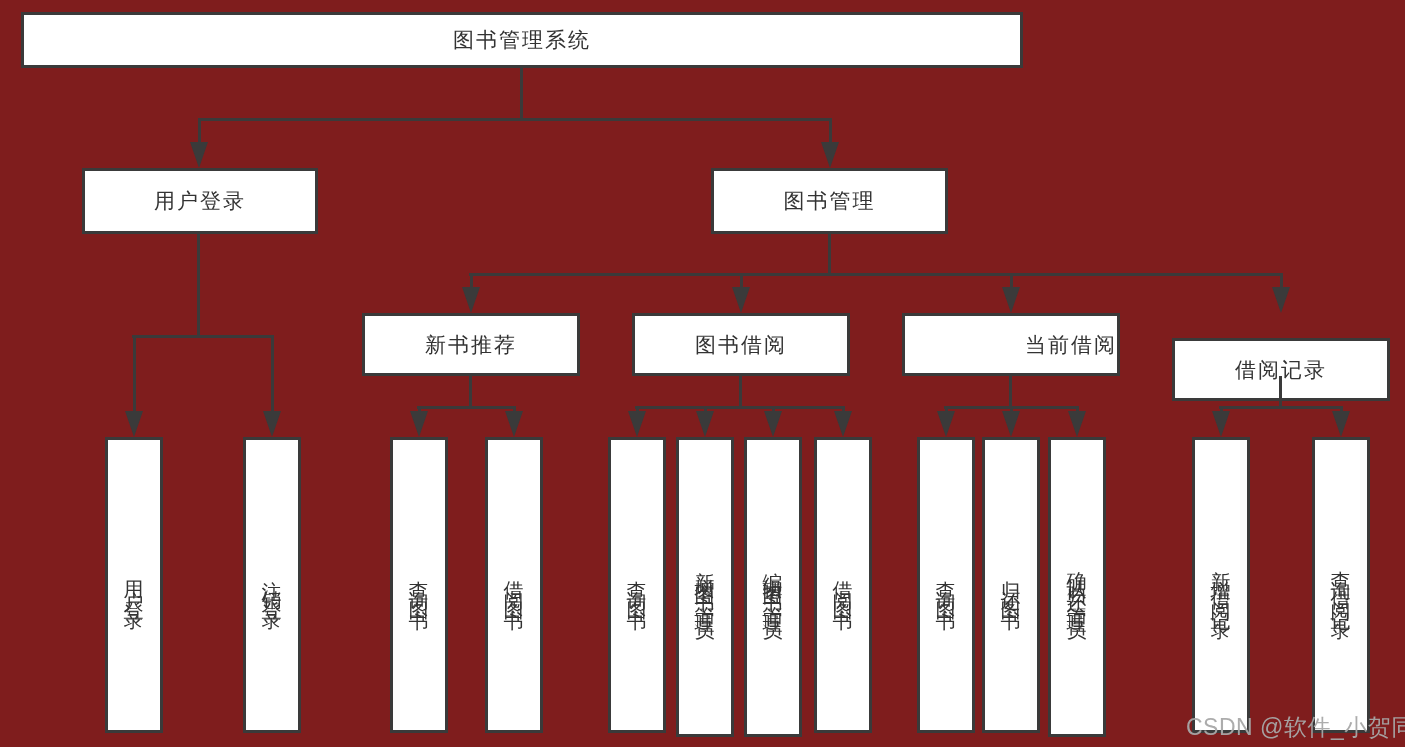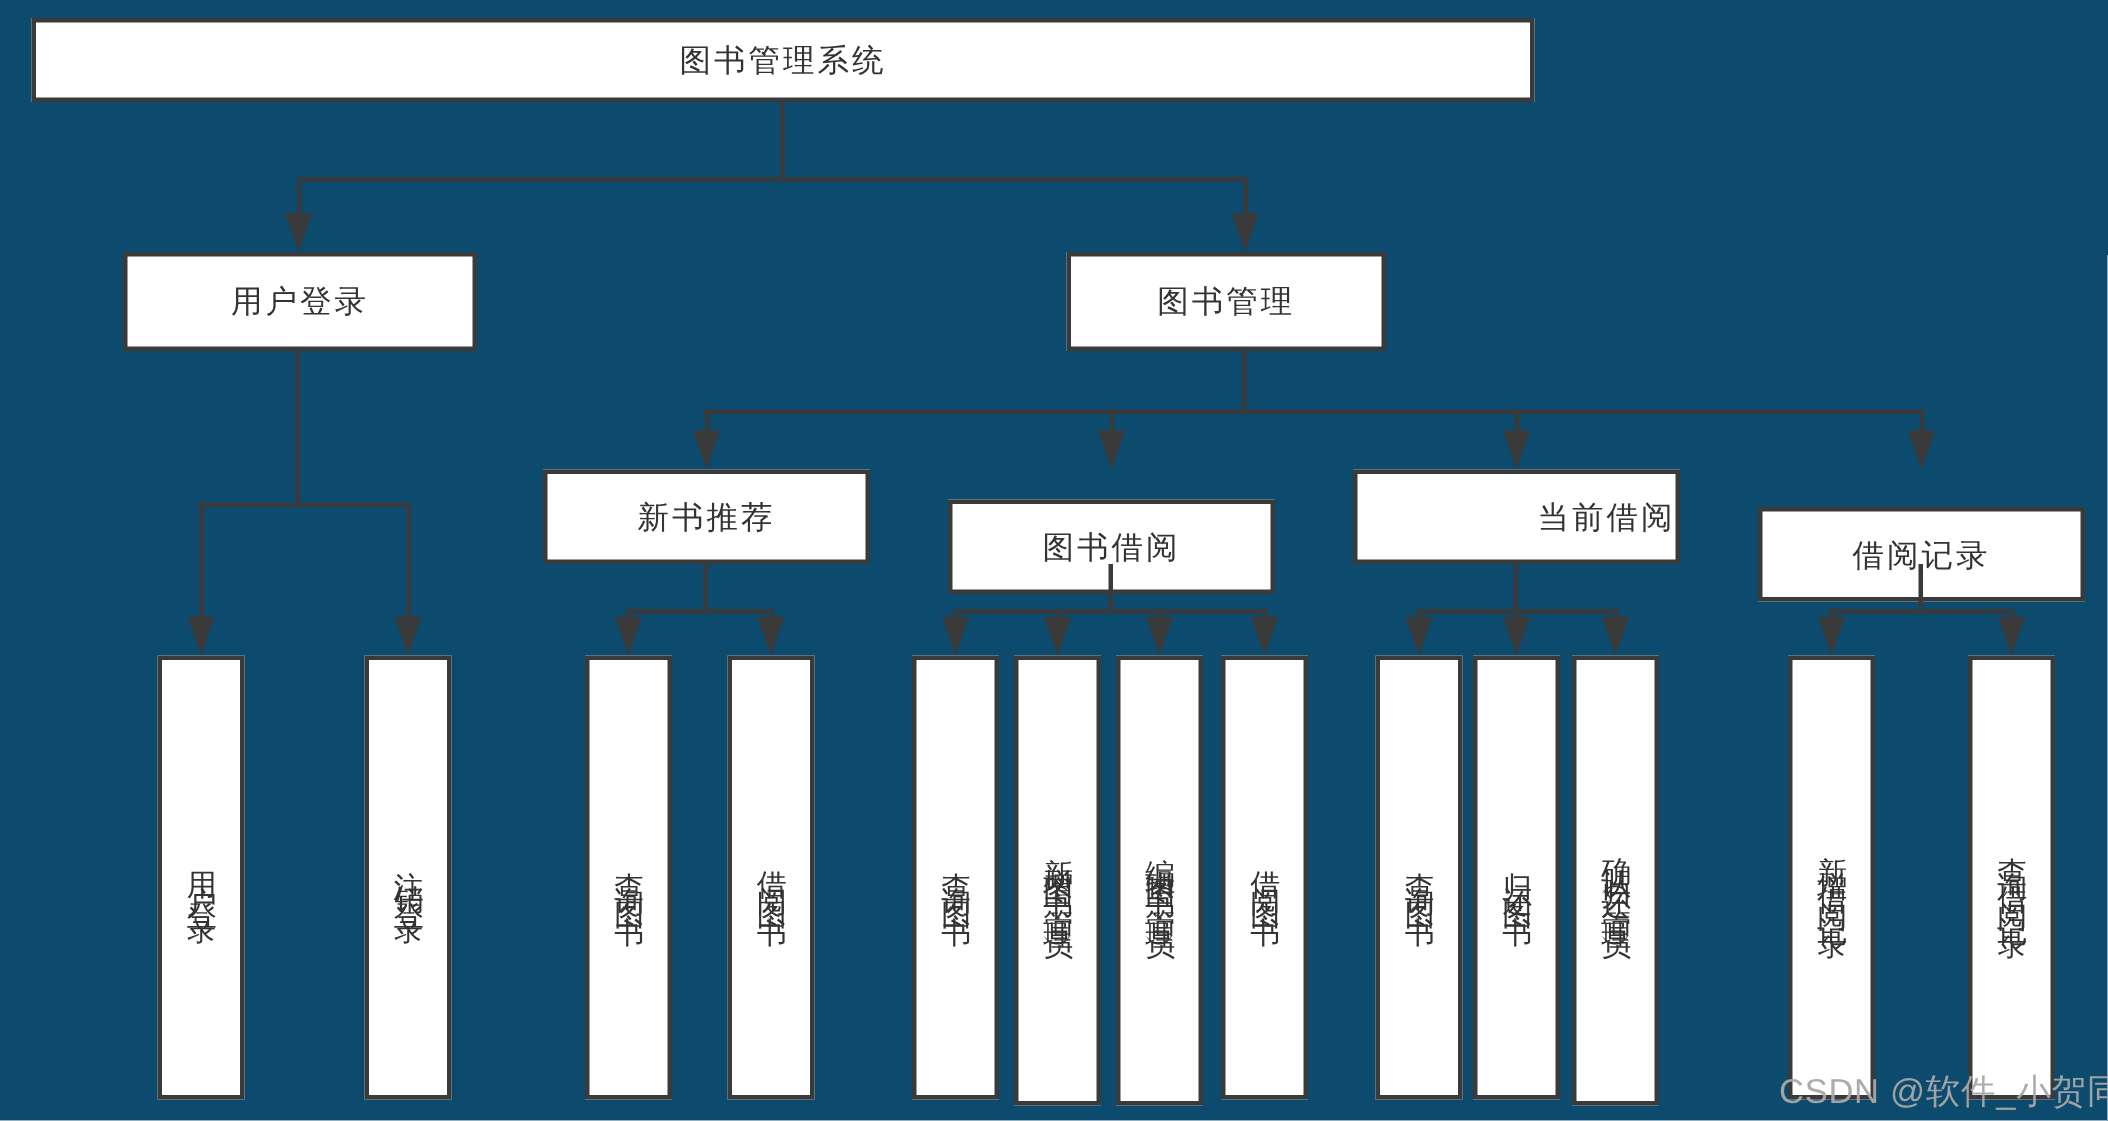--- a/index.html
+++ b/index.html
@@ -1,19 +1,19 @@
 <!DOCTYPE html>
 <html><head>
 <meta charset="utf-8">
 <style>
   html,body{margin:0;padding:0;background:#ffffff;}
   .canvas{
     position:relative;
     width:1405px;height:747px;
-    background:#0c4a6e;
+    background:#7f1d1d;
     overflow:hidden;
     font-family:"Liberation Sans", sans-serif;
   }
   .box{
     position:absolute;
     box-sizing:border-box;
     border:3px solid #3a3a3a;
     background:#ffffff;
     color:#333333;
     display:flex;
@@ -61,40 +61,40 @@
   </div>
 
   <div class="vline" style="left:520px;top:68px;height:53px;"></div>
   <div class="hline" style="left:198px;top:118px;width:634px;"></div>
   <div class="arrow" style="left:199px;top:121px;height:47px;"></div>
   <div class="arrow" style="left:830px;top:121px;height:47px;"></div>
 
   <div class="box hbox" style="left:82px;top:168px;width:236px;height:66px;">
     <span>用户登录</span>
   </div>
-  <div class="box hbox" style="left:711px;top:168px;width:213px;height:66px;">
+  <div class="box hbox" style="left:711px;top:168px;width:237px;height:66px;">
     <span>图书管理</span>
   </div>
 
   <div class="vline" style="left:197px;top:234px;height:104px;"></div>
   <div class="hline" style="left:132px;top:335px;width:142px;"></div>
   <div class="arrow" style="left:134px;top:338px;height:99px;"></div>
   <div class="arrow" style="left:272px;top:338px;height:99px;"></div>
 
   <div class="vline" style="left:828px;top:234px;height:42px;"></div>
   <div class="hline" style="left:469px;top:273px;width:814px;"></div>
   <div class="arrow" style="left:471px;top:276px;height:37px;"></div>
   <div class="arrow" style="left:741px;top:276px;height:37px;"></div>
   <div class="arrow" style="left:1011px;top:276px;height:37px;"></div>
   <div class="arrow" style="left:1281px;top:276px;height:37px;"></div>
 
   <div class="box hbox" style="left:362px;top:313px;width:218px;height:63px;">
     <span>新书推荐</span>
   </div>
-  <div class="box hbox" style="left:632px;top:313px;width:218px;height:63px;margin-top:20px;">
+  <div class="box hbox" style="left:632px;top:313px;width:218px;height:63px;">
     <span>图书借阅</span>
   </div>
   <div class="box hbox" style="left:902px;top:313px;width:218px;height:63px;justify-content:flex-end;">
     <span>当前借阅</span>
   </div>
   <div class="box hbox" style="left:1172px;top:313px;width:218px;height:63px;margin-top:25px;">
     <span>借阅记录</span>
   </div>
 
   <div class="vline" style="left:469px;top:376px;height:33px;"></div>

